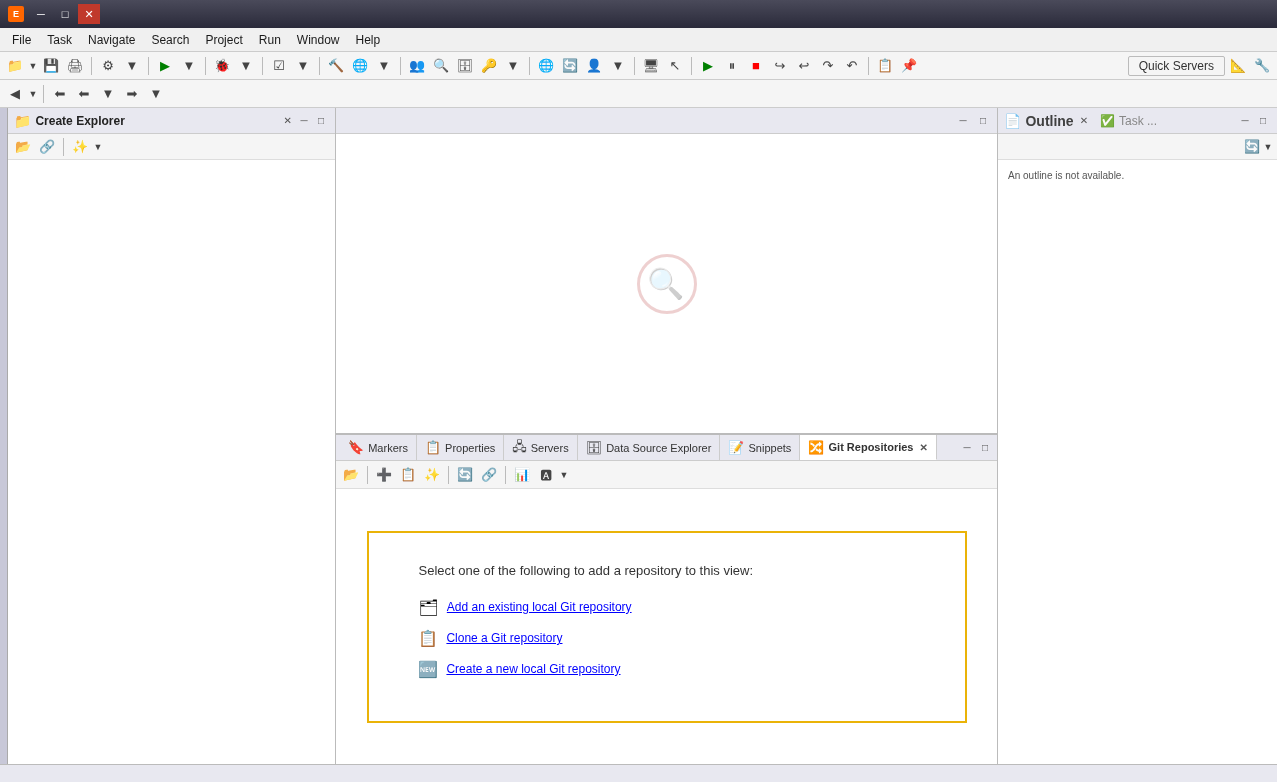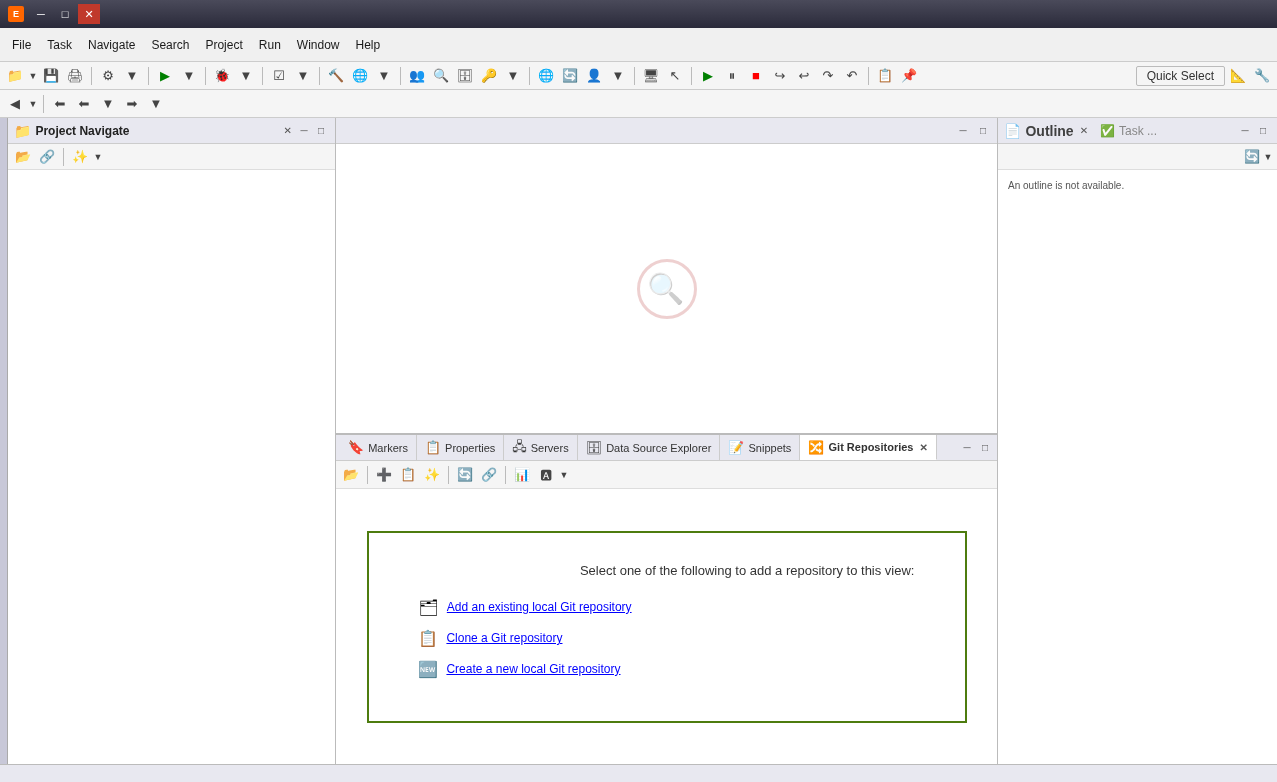--- a/index.html
+++ b/index.html
@@ -54,21 +54,21 @@
       cursor: pointer;
       font-size: 11px;
       color: white;
     }
     .titlebar-btn.close { background: #c0392b; }
 
     
     .menubar {
       background: #f0f0f0;
       border-bottom: 1px solid #ccc;
-      height: 34px;
+      height: 24px;
       display: flex;
       align-items: center;
       padding: 0 4px;
       flex-shrink: 0;
     }
     .menu-item {
       padding: 2px 8px;
       cursor: pointer;
       font-size: 12px;
       color: #1a1a1a;
@@ -255,24 +255,24 @@
       flex: 1;
       background: white;
       display: flex;
       align-items: center;
       justify-content: center;
       overflow: auto;
     }
 
     
     .git-info-box {
-      border: 2px solid #4d7c0f;
+      border: 2px solid #eab308;
       padding: 30px 50px;
       background: white;
-      text-align: right;
+      text-align: left;
       min-width: 600px;
     }
     .git-info-text {
       font-size: 13px;
       color: #333;
       margin-bottom: 20px;
     }
     .git-link-row {
       display: flex;
       align-items: center;
@@ -398,21 +398,21 @@
   <div class="tb-btn" style="color:green;">▶</div>
   <div class="tb-btn">⏸</div>
   <div class="tb-btn" style="color:red;">■</div>
   <div class="tb-btn">↪</div>
   <div class="tb-btn">↩</div>
   <div class="tb-btn">↷</div>
   <div class="tb-btn">↶</div>
   <div class="tb-separator"></div>
   <div class="tb-btn">📋</div>
   <div class="tb-btn">📌</div>
-  <button class="quick-access-btn">Quick Select</button>
+  <button class="quick-access-btn">Quick Servers</button>
   <div class="tb-btn">📐</div>
   <div class="tb-btn">🔧</div>
 </div>
 
 <div class="toolbar2">
   <div class="tb-btn">◀</div>
   <div class="tb-dropdown">▼</div>
   <div class="tb-separator"></div>
   <div class="tb-btn">⬅</div>
   <div class="tb-btn">⬅</div>
@@ -421,21 +421,21 @@
   <div class="tb-btn">▼</div>
 </div>
 
 <div class="main-area">
 
   <div class="left-sidebar-strip"></div>
 
   <div class="left-panel">
     <div class="panel-header">
       <span class="panel-tab-icon">📁</span>
-      <span class="panel-title">Project Navigate</span>
+      <span class="panel-title">Create Explorer</span>
       <span style="font-size:10px;color:#555;">✕</span>
       <div class="panel-controls">
         <div class="panel-ctrl-btn">─</div>
         <div class="panel-ctrl-btn">□</div>
       </div>
     </div>
     <div class="panel-toolbar">
       <div class="tb-btn">📂</div>
       <div class="tb-btn">🔗</div>
       <div class="tb-separator"></div>

